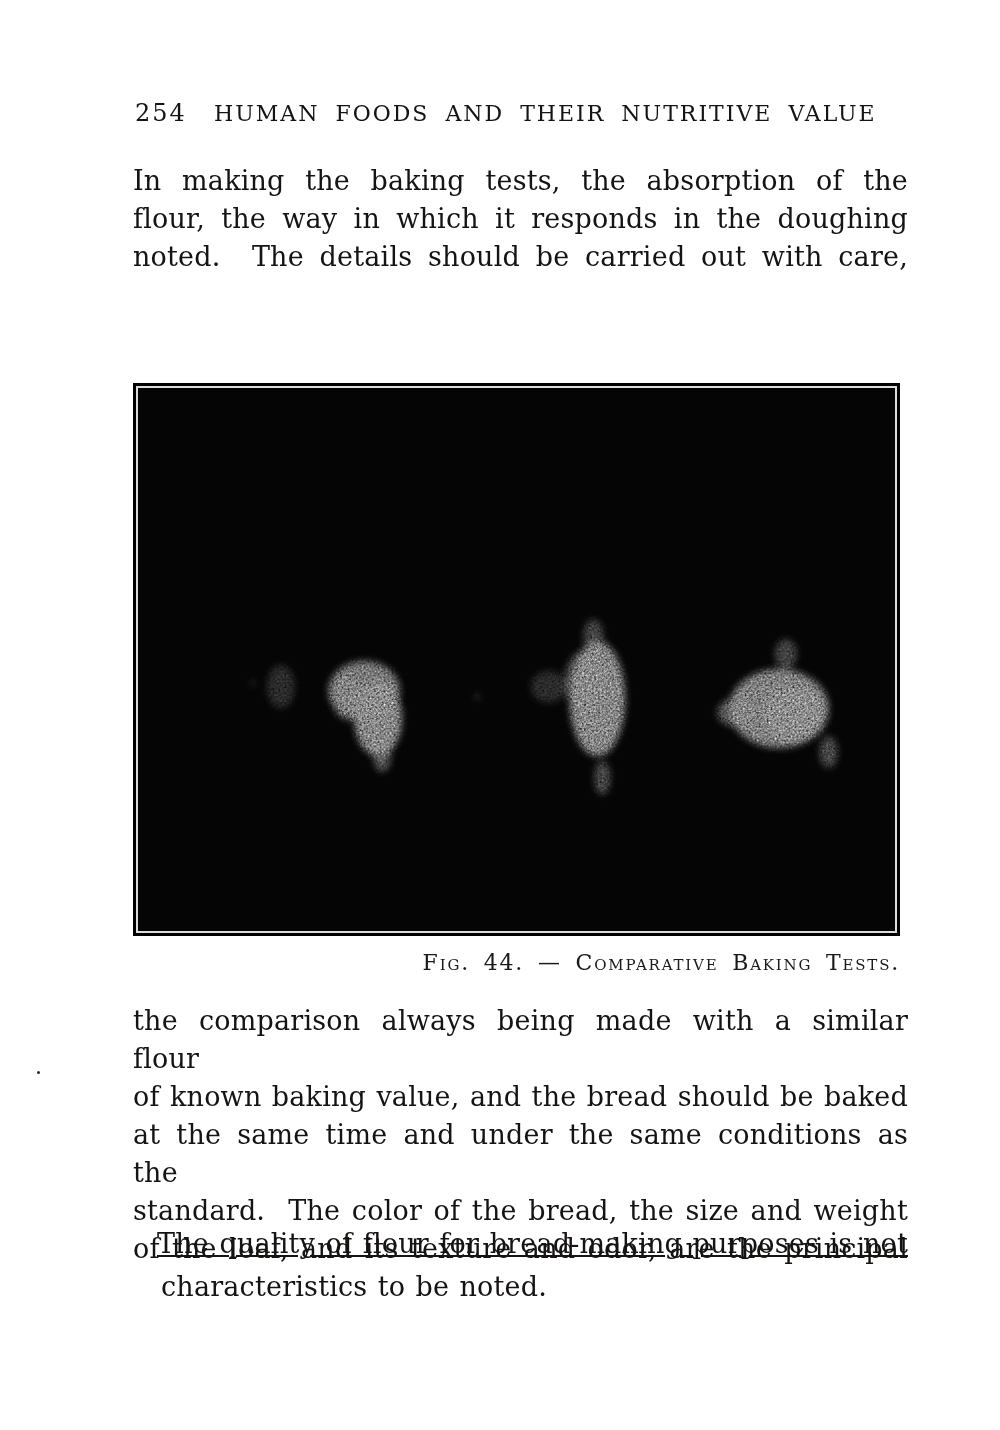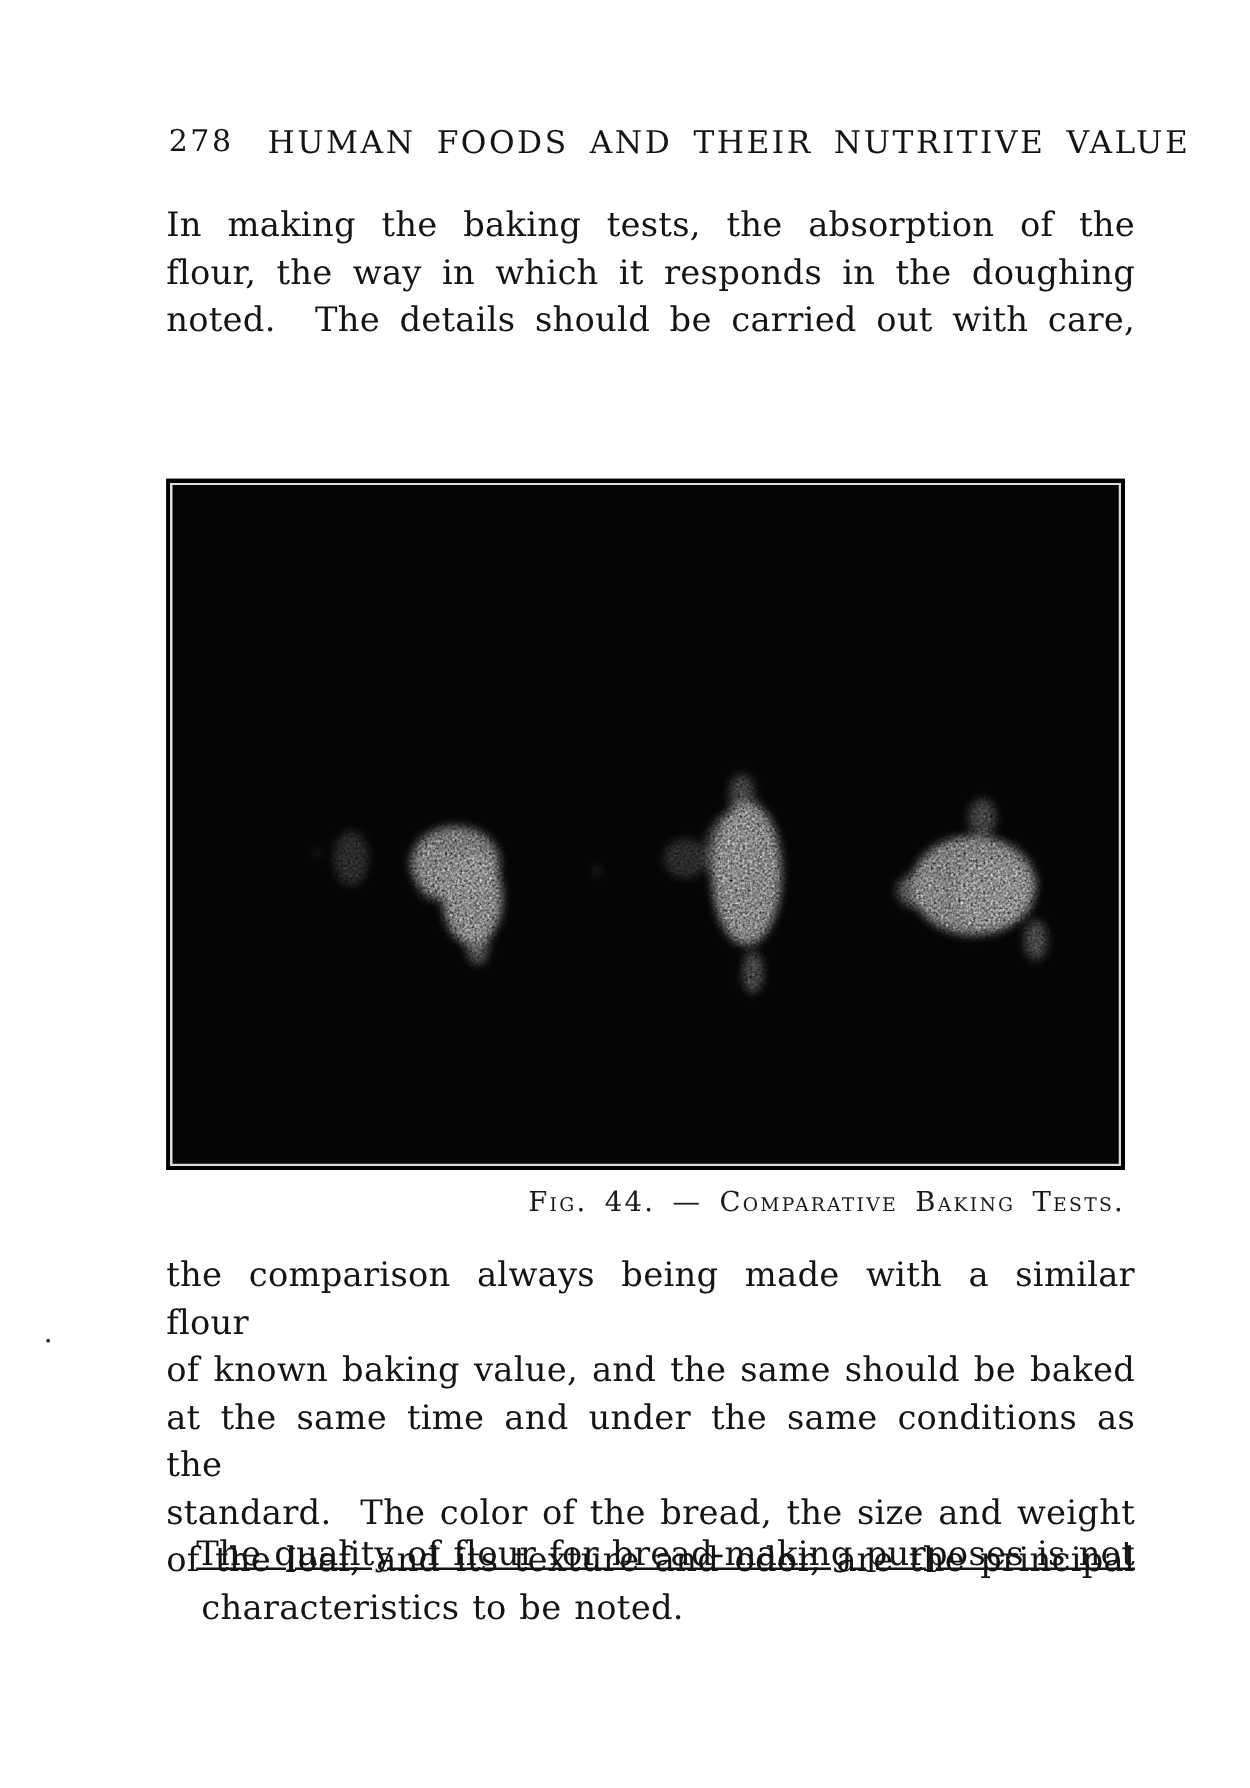--- a/index.html
+++ b/index.html
@@ -11,21 +11,21 @@
     font-family:"DejaVu Serif","Liberation Serif",serif;
     color:#161412;
   }
   
   .page-number{
     position:absolute;left:135px;top:99px;
     font-size:24px;line-height:28px;letter-spacing:2px;
   }
   .running-title{
     position:absolute;left:214px;top:100px;
-    font-size:25px;line-height:28px;
+    font-size:22px;line-height:28px;
     letter-spacing:2px;word-spacing:7px;
   }
   
   .para{
     position:absolute;left:133px;width:775px;
     font-size:27px;line-height:38px;
     letter-spacing:0.2px;word-spacing:1.5px;
   }
   .para .line{
     text-align:justify;
@@ -57,21 +57,21 @@
   .ink-speck{
     position:absolute;left:37px;top:1071px;width:3px;height:3px;
     background:#2a2a2a;border-radius:50%;
   }
 </style>
 </head>
 <body>
 
 <div class="page">
 
-  <span class="page-number">278</span>
+  <span class="page-number">254</span>
   <span class="running-title">HUMAN FOODS AND THEIR NUTRITIVE VALUE</span>
 
   <div class="para" id="para1">
     <div class="line">In making the baking tests, the absorption of the</div>
     <div class="line">flour, the way in which it responds in the doughing</div>
     <div class="line">noted.&nbsp; The details should be carried out with care,</div>
   </div>
 
   <div class="figure-frame">
     <svg viewBox="0 0 767 553" preserveAspectRatio="none" aria-hidden="true">
@@ -114,21 +114,21 @@
         </g>
         <circle cx="344" cy="314" r="2" opacity="0.8"></circle>
       </g>
     </svg>
   </div>
 
   <div class="figure-caption">Fig. 44. — Comparative Baking Tests.</div>
 
   <div class="para" id="para2">
     <div class="line">the comparison always being made with a similar flour</div>
-    <div class="line">of known baking value, and the same should be baked</div>
+    <div class="line">of known baking value, and the bread should be baked</div>
     <div class="line">at the same time and under the same conditions as the</div>
     <div class="line">standard.&nbsp; The color of the bread, the size and weight</div>
     <div class="line">of the loaf, and its texture and odor, are the principal</div>
     <div class="line loose">characteristics to be noted.</div>
   </div>
 
   <div class="para" id="para3">
     <div class="line">The quality of flour for bread-making purposes is not</div>
   </div>
 

